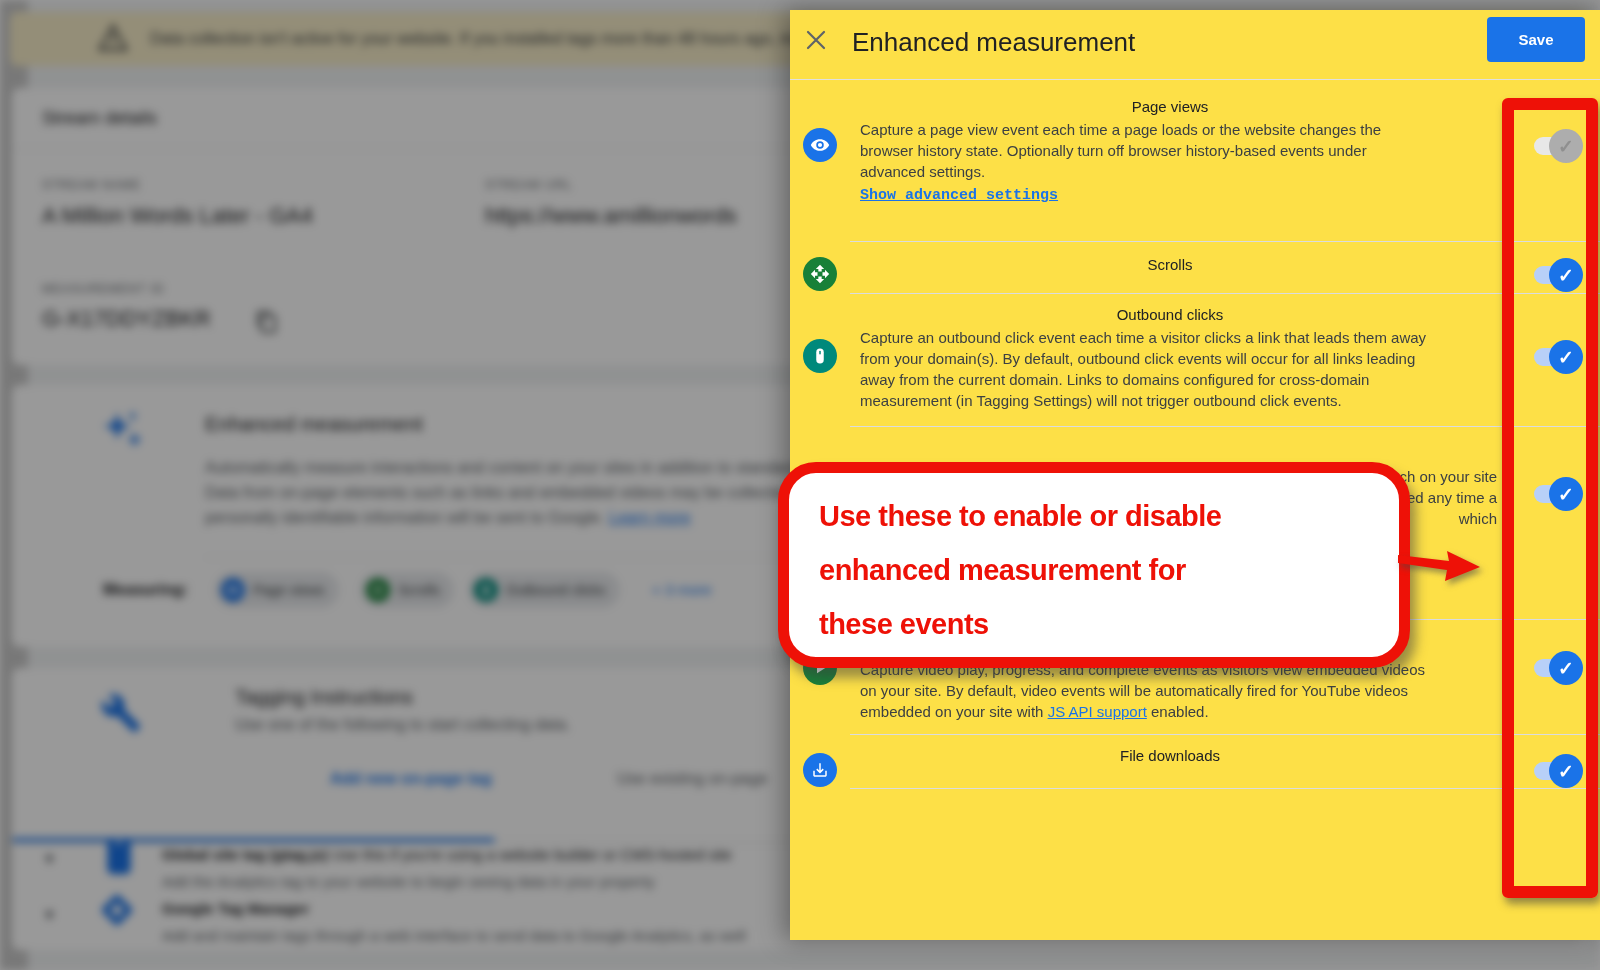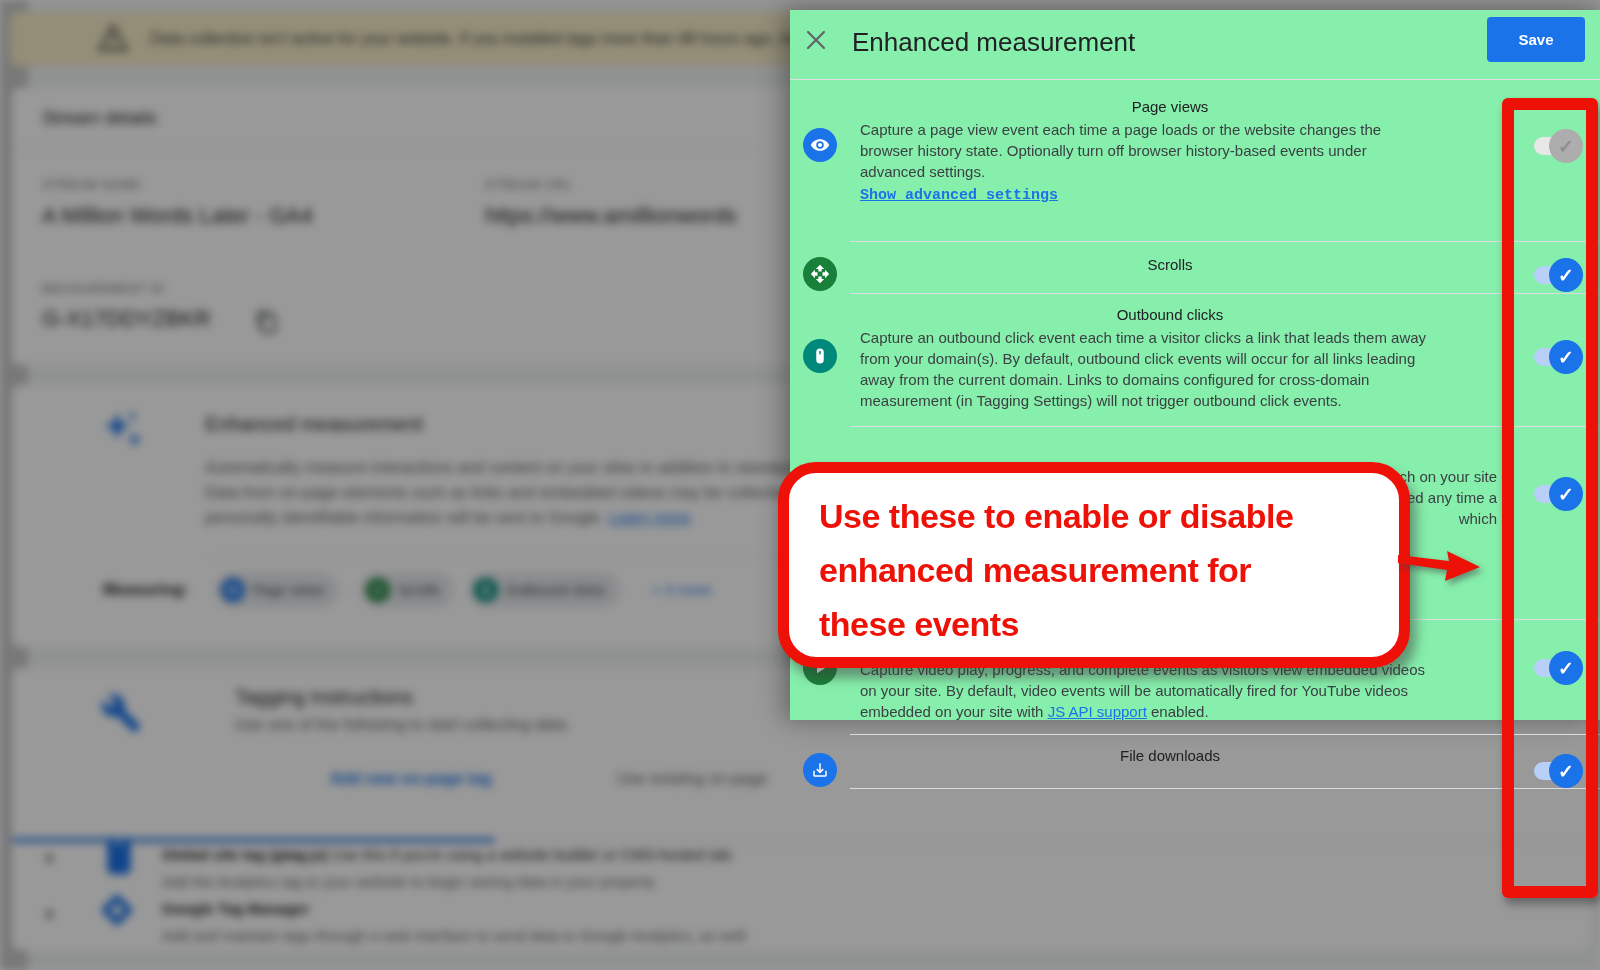--- a/index.html
+++ b/index.html
@@ -36,21 +36,21 @@
   .ti-tab1{position:absolute;left:318px;top:102px;font-size:16px;font-weight:bold;color:#1a73e8;}
   .ti-tab2{position:absolute;left:605px;top:102px;font-size:16px;color:#5f6368;white-space:nowrap;}
   .ti-under{position:absolute;left:0px;top:170px;width:483px;height:4px;border-radius:2px;background:#1a73e8;}
   .ti-div{position:absolute;left:0;top:174px;width:100%;height:1px;background:#e0e0e0;}
   .ti-chev{position:absolute;font-size:15px;color:#5f6368;}
   .ti-row-t{position:absolute;font-size:15px;color:#202124;white-space:nowrap;}
   .ti-row-s{position:absolute;font-size:15px;color:#5f6368;white-space:nowrap;}
   .scrim{position:absolute;inset:0;background:rgba(0,0,0,0.40);}
 
   
-  .panel{position:absolute;left:790px;top:10px;width:810px;height:710px;background:#86efac;box-shadow:-6px 0 24px rgba(0,0,0,0.35);}
+  .panel{position:absolute;left:790px;top:10px;width:810px;height:930px;background:#fde047;box-shadow:-6px 0 24px rgba(0,0,0,0.35);}
   .p-header{position:relative;height:70px;border-bottom:1px solid #e0e0e0;}
   .p-close{position:absolute;left:14px;top:18px;width:24px;height:24px;cursor:pointer;}
   .p-title{position:absolute;left:62px;top:17px;font-size:26px;color:#202124;white-space:nowrap;}
   .p-save{position:absolute;left:697px;top:7px;width:98px;height:45px;background:#1a73e8;color:#fff;border:none;border-radius:4px;font-size:15px;font-weight:bold;cursor:pointer;}
   .sec{position:relative;padding-left:70px;padding-right:120px;}
   .sec .ic{position:absolute;left:13px;width:34px;height:34px;border-radius:50%;display:flex;align-items:center;justify-content:center;}
   .sec h3{margin:0 0 4px 0;font-size:15px;font-weight:normal;color:#202124;text-align:center;}
   .sec p{margin:0;font-size:15px;line-height:21px;color:#3c4043;white-space:pre-line;}
   .sec .plink{display:inline-block;margin-top:5px;font-size:15px;font-weight:bold;color:#1a73e8;text-decoration:underline;font-family:Liberation Mono, monospace;}
   .sec a.inl{color:#1a73e8;}
@@ -58,21 +58,21 @@
   .toggle{position:absolute;right:17px;width:52px;height:34px;}
   .toggle .track{position:absolute;left:3px;top:8px;width:46px;height:18px;border-radius:9px;background:#b8d0f8;}
   .toggle .thumb{position:absolute;right:0;top:0;width:34px;height:34px;border-radius:50%;background:#1a73e8;color:#fff;display:flex;align-items:center;justify-content:center;font-size:19px;font-weight:bold;}
   .toggle.gray .track{background:#e8e8e8;}
   .toggle.gray .thumb{background:#adadad;color:#8f8f8f;}
   .frag{position:absolute;right:103px;font-size:15px;color:#3c4043;white-space:nowrap;}
 
   
   .red-rect{position:absolute;left:1502px;top:98px;width:96px;height:800px;border:12px solid #ee1107;border-radius:6px;box-shadow:3px 6px 9px rgba(60,60,60,0.55);}
   .callout{position:absolute;left:778px;top:462px;width:632px;height:206px;background:#fff;border:11px solid #ee1107;border-radius:38px;box-shadow:6px 10px 12px rgba(60,60,60,0.5);padding:16px 0 0 30px;}
-  .callout div{font-size:34px;font-weight:bold;color:#ee1107;line-height:54px;letter-spacing:-0.5px;white-space:nowrap;}
+  .callout div{font-size:29px;font-weight:bold;color:#ee1107;line-height:54px;letter-spacing:-0.5px;white-space:nowrap;}
   .arrow{position:absolute;left:1398px;top:550px;filter:drop-shadow(3px 4px 3px rgba(70,70,70,0.55));}
 </style>
 </head>
 <body>
 
 <div class="stage">
 
   <div class="bg">
     <div class="gutter"></div>
 

